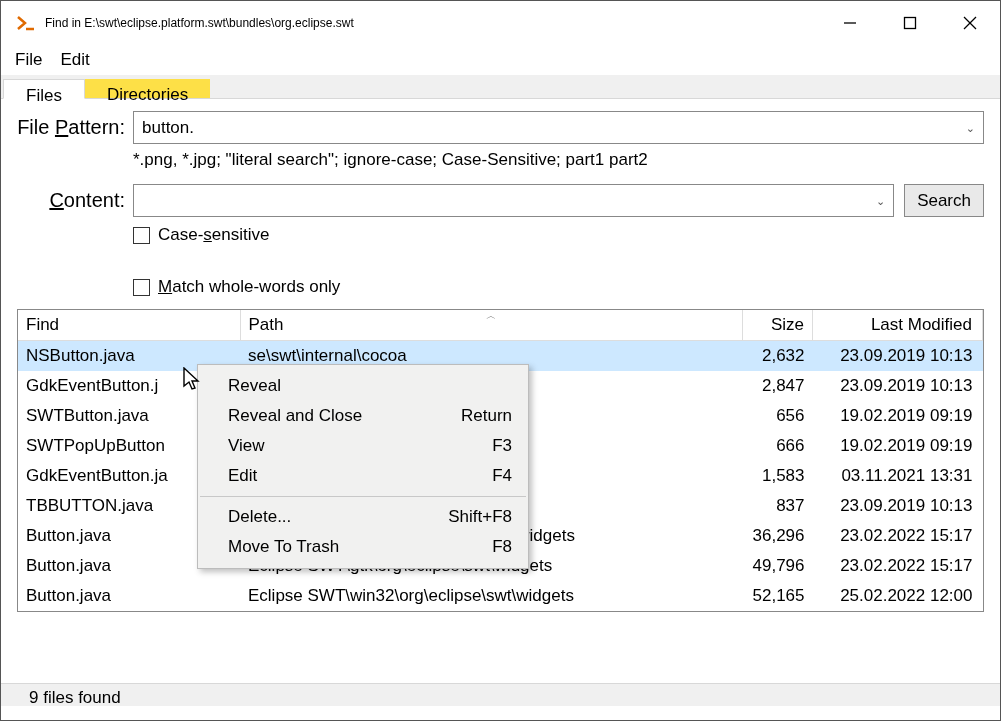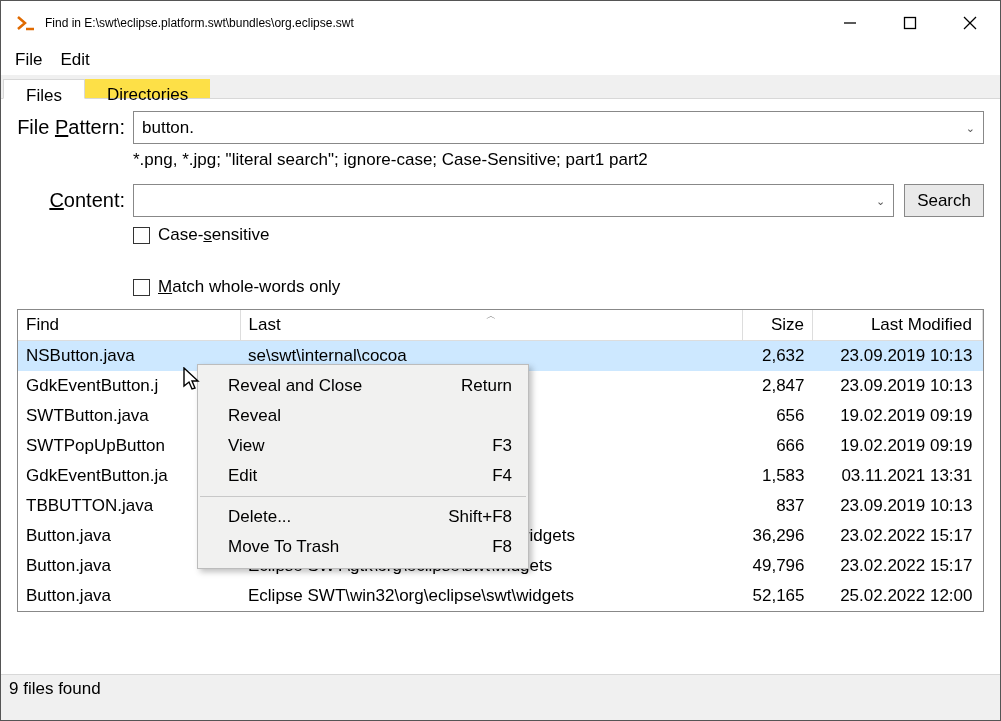--- a/index.html
+++ b/index.html
@@ -110,25 +110,25 @@
   table.results th.size, table.results td.size { text-align: right; }
   table.results th.mod, table.results td.mod { text-align: right; padding-right: 10px; }
   table.results th .sort-ind {
     position: absolute; left: 50%; top: -1px; transform: translateX(-50%);
     font-size: 10px; color: #666;
   }
   table.results td { padding: 5px 8px; white-space: nowrap; }
   tr.selected td { background: #cde8ff; }
   
   .statusbar {
-    position: absolute; left: 0; right: 0; bottom: 0;
-    height: 46px;
+    position: absolute; left: 0; right: 0; bottom: 14px;
+    height: 23px;
     background: #f0f0f0;
     border-top: 1px solid #d8d8d8;
-    padding: 4px 8px;
+    padding: 4px 28px;
     font-size: 17px;
   }
   
   .context-menu {
     position: absolute;
     left: 196px; top: 363px;
     width: 332px;
     background: #f1f1f0;
     border: 1px solid #bcbcbc;
     box-shadow: 3px 3px 6px rgba(0,0,0,0.25);
@@ -230,21 +230,21 @@
     <colgroup>
       <col style="width:222px">
       <col>
       <col style="width:70px">
       <col style="width:170px">
     </colgroup>
     <thead>
       <tr>
         <th>Find</th>
         <th>
-          <span>Last</span>
+          <span>Path</span>
           <span class="sort-ind">︿</span>
         </th>
         <th class="size">Size</th>
         <th class="mod">Last Modified</th>
       </tr>
     </thead>
     <tbody id="results-body">
         <tr class="selected">
           <td>NSButton.java</td>
           <td>se\swt\internal\cocoa</td>
@@ -300,26 +300,26 @@
           <td class="mod">25.02.2022 12:00</td>
         </tr>
       </tbody>
   </table>
 </div>
 
 <div class="statusbar">9 files found</div>
 
 <div class="context-menu">
   <div class="mitem">
+    <span>Reveal</span>
+    <span></span>
+  </div>
+  <div class="mitem">
     <span>Reveal and Close</span>
     <span>Return</span>
-  </div>
-  <div class="mitem">
-    <span>Reveal</span>
-    <span></span>
   </div>
   <div class="mitem">
     <span>View</span>
     <span>F3</span>
   </div>
   <div class="mitem">
     <span>Edit</span>
     <span>F4</span>
   </div>
   <div class="sep"></div>

